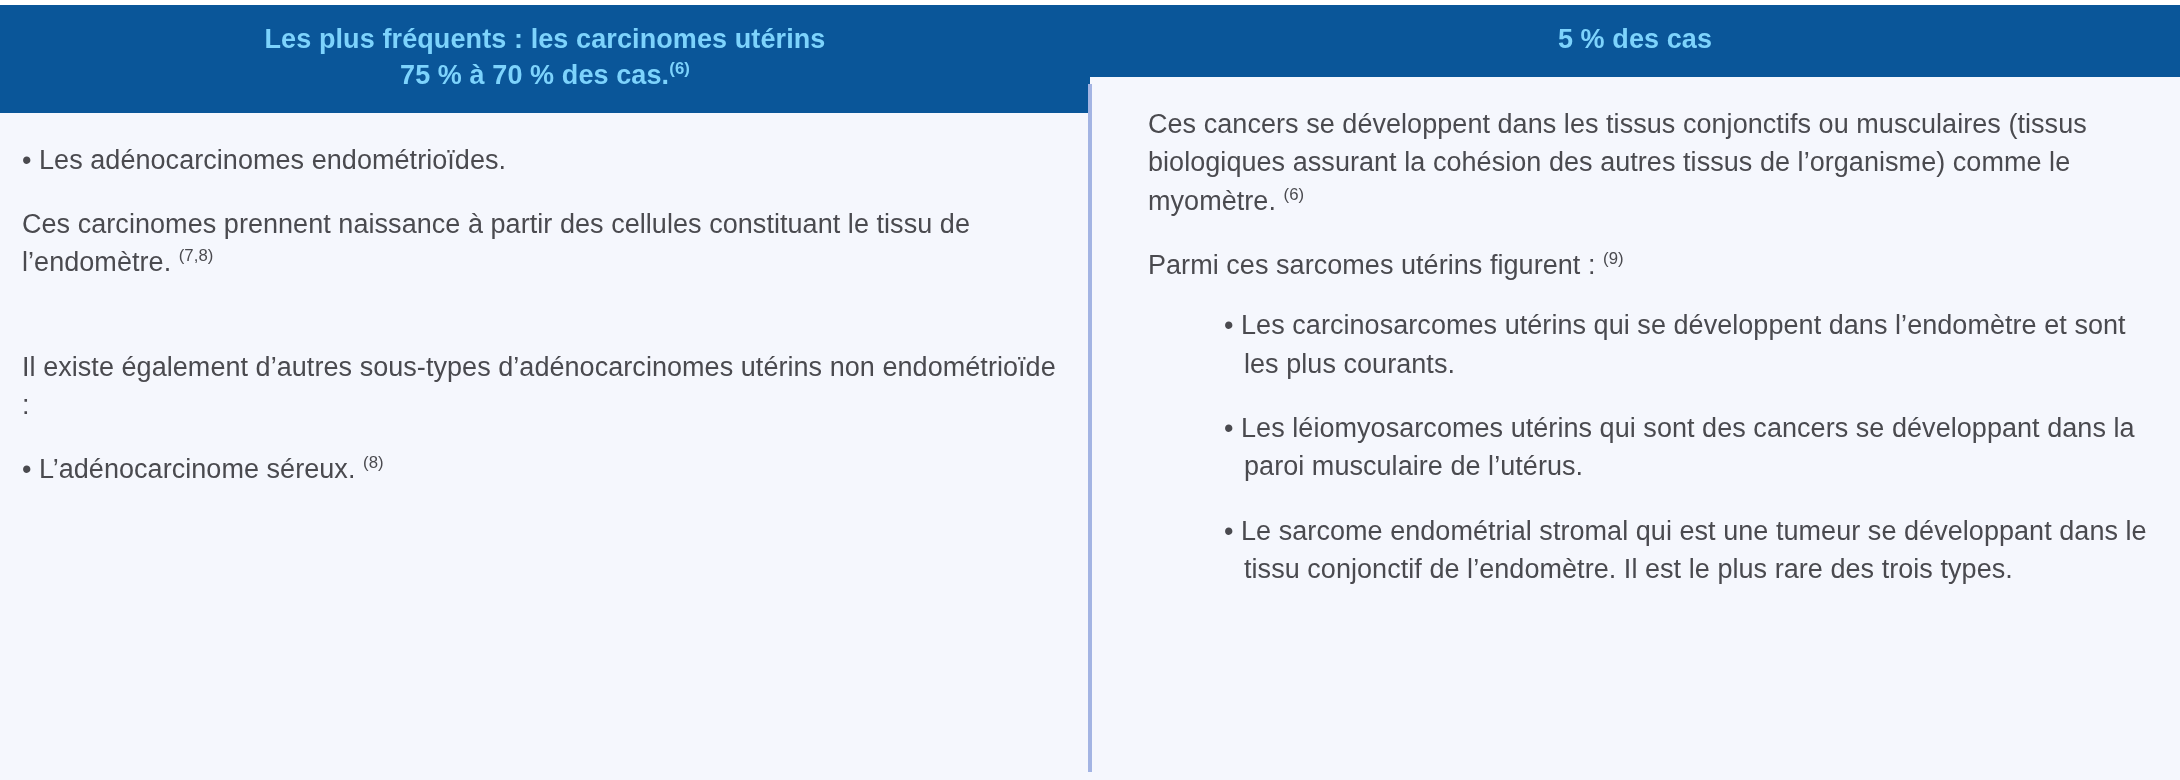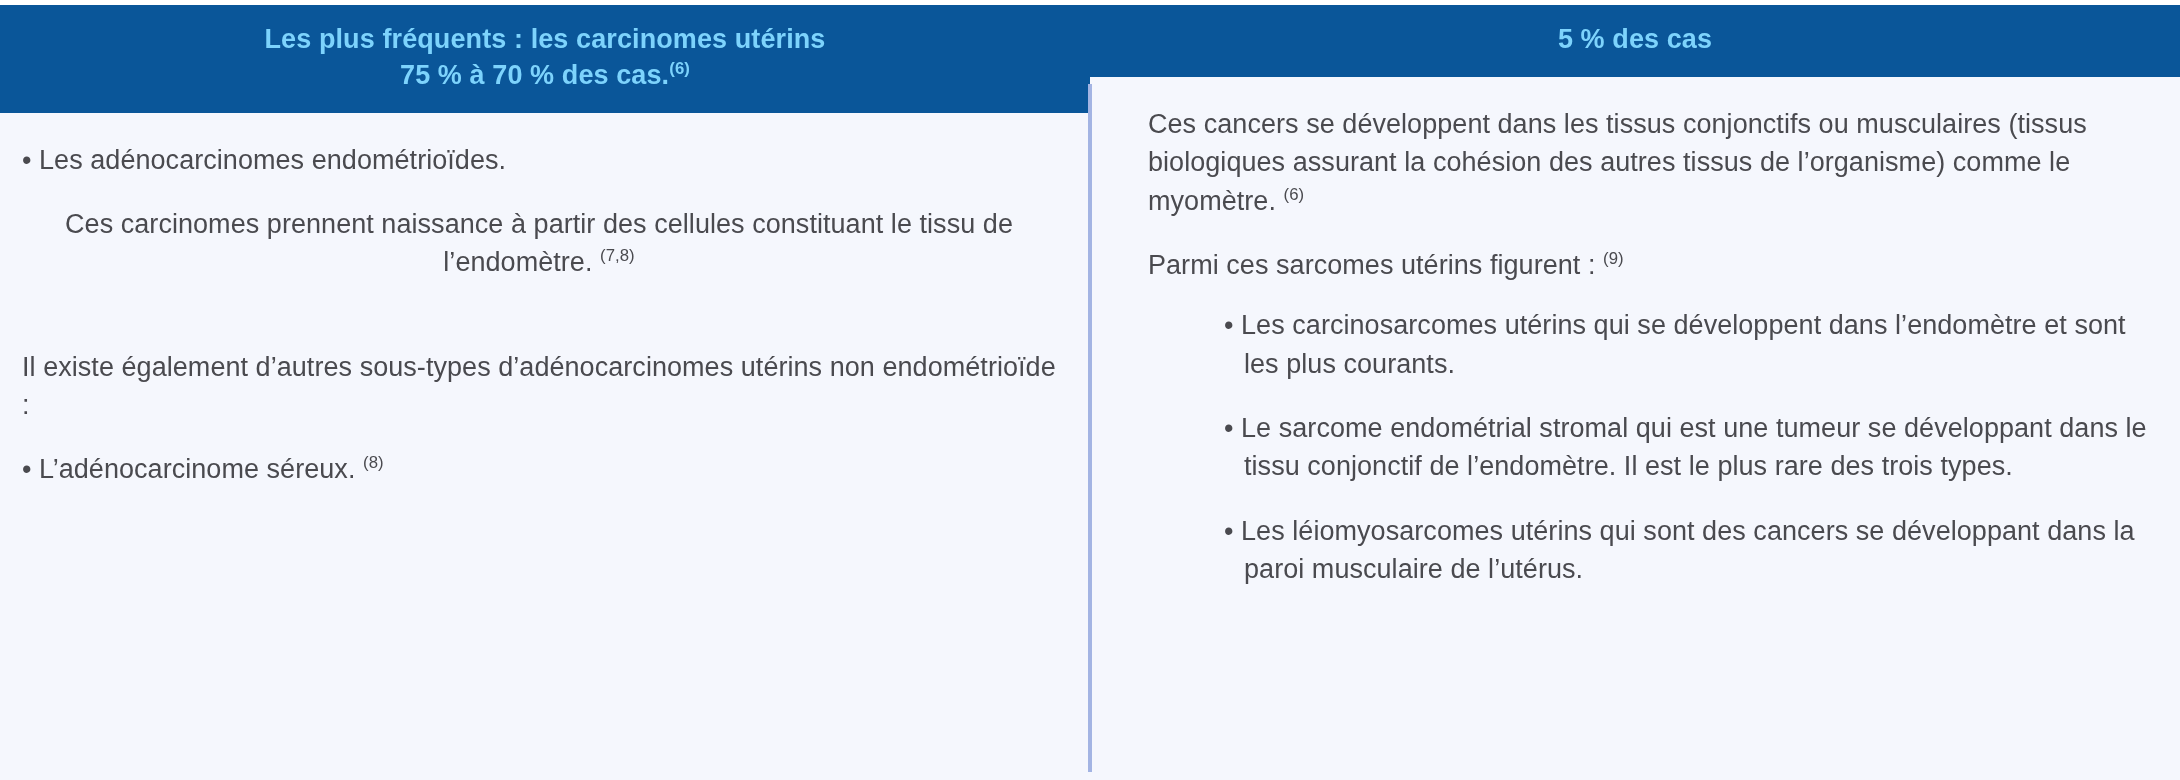--- a/index.html
+++ b/index.html
@@ -68,21 +68,20 @@
     line-height: 1.42;
     margin: 0 0 26px 0;
     font-weight: 400;
     letter-spacing: 0.05px;
   }
   .para.tight {
     margin-bottom: 22px;
   }
   .para.gap-after {
     margin-bottom: 66px;
-    text-align: center;
   }
   .para.bullet {
     text-indent: 0;
   }
   .para.sub-bullet {
     margin-left: 76px;
     text-indent: -20px;
     padding-left: 20px;
     margin-bottom: 26px;
   }
@@ -124,19 +123,19 @@
   </div>
 
   <div class="column">
     <div class="col-header">
       <span class="hdr-line">5 % des cas</span>
     </div>
     <div class="col-body right-body">
       <p class="para"><span>Ces cancers se développent dans les tissus conjonctifs ou musculaires (tissus biologiques assurant la cohésion des autres tissus de l’organisme) comme le myomètre.</span> <sup>(6)</sup></p>
       <p class="para tight"><span>Parmi ces sarcomes utérins figurent :</span> <sup>(9)</sup></p>
       <p class="para sub-bullet"><span>• Les carcinosarcomes utérins qui se développent dans l’endomètre et sont les plus courants.</span></p>
+      <p class="para sub-bullet"><span>• Les léiomyosarcomes utérins qui sont des cancers se développant dans la paroi musculaire de l’utérus.</span></p>
       <p class="para sub-bullet"><span>• Le sarcome endométrial stromal qui est une tumeur se développant dans le tissu conjonctif de l’endomètre. Il est le plus rare des trois types.</span></p>
-      <p class="para sub-bullet"><span>• Les léiomyosarcomes utérins qui sont des cancers se développant dans la paroi musculaire de l’utérus.</span></p>
     </div>
   </div>
 
   <div class="divider"></div>
 </div>
 
 </body></html>

